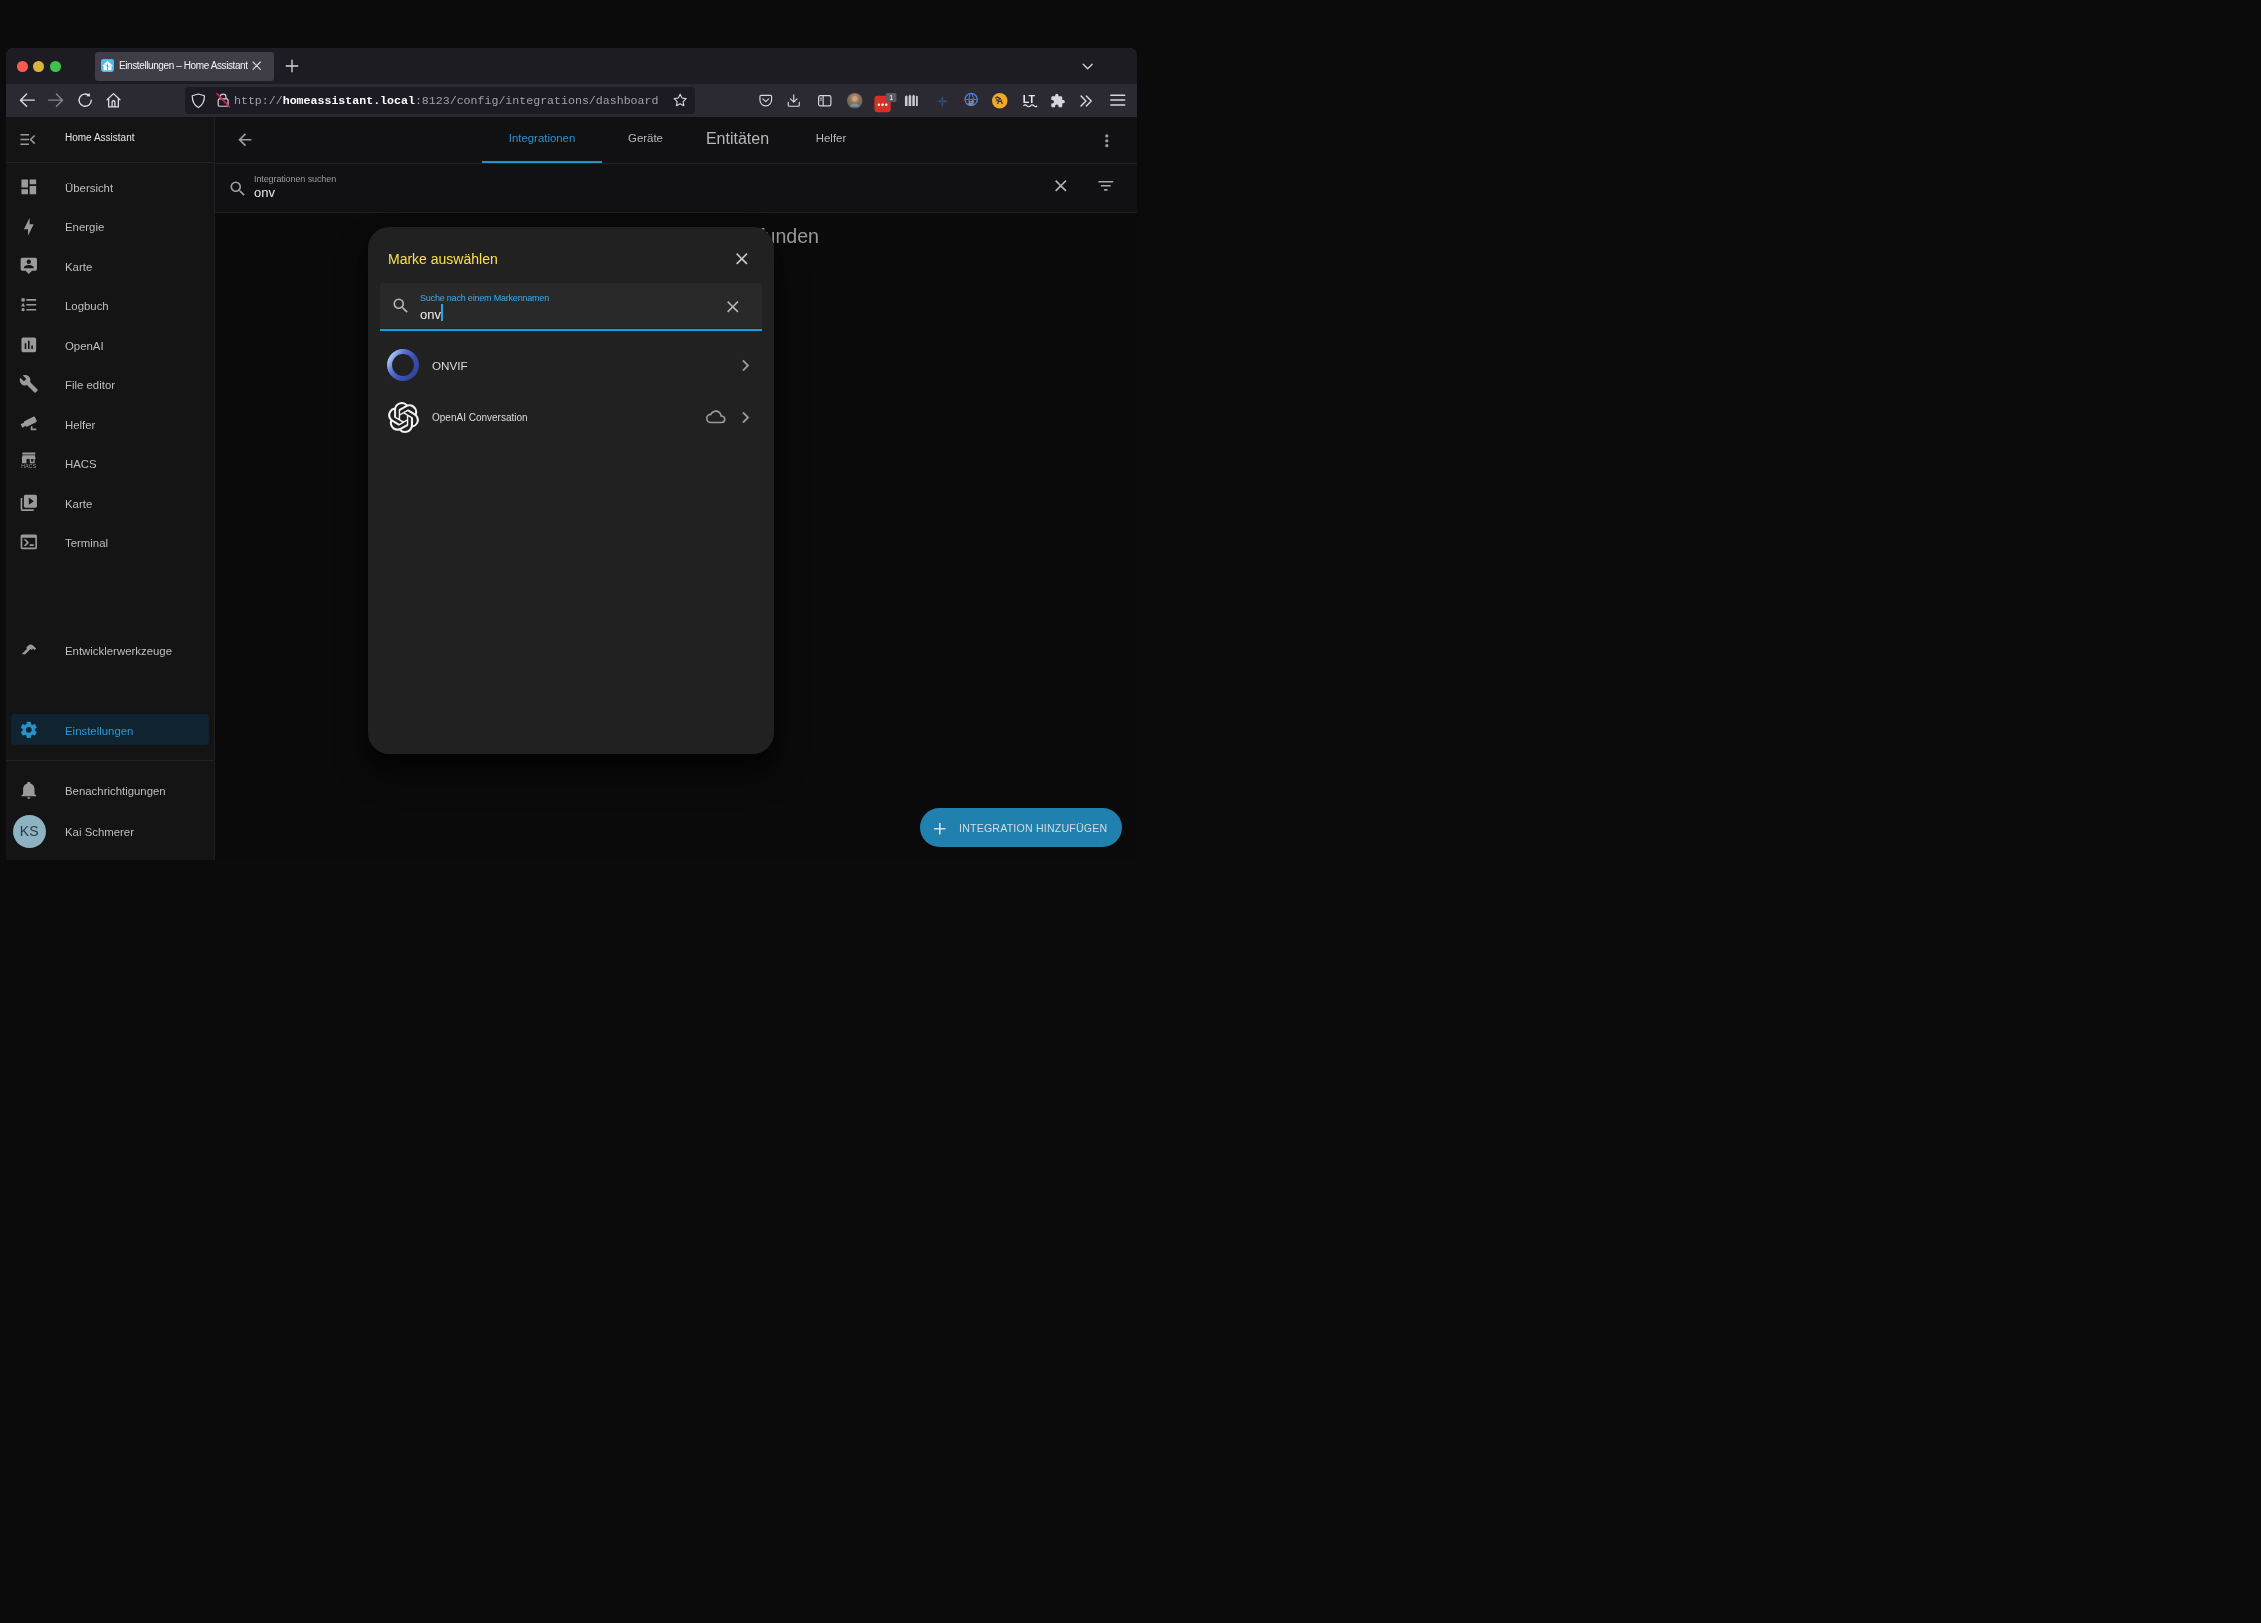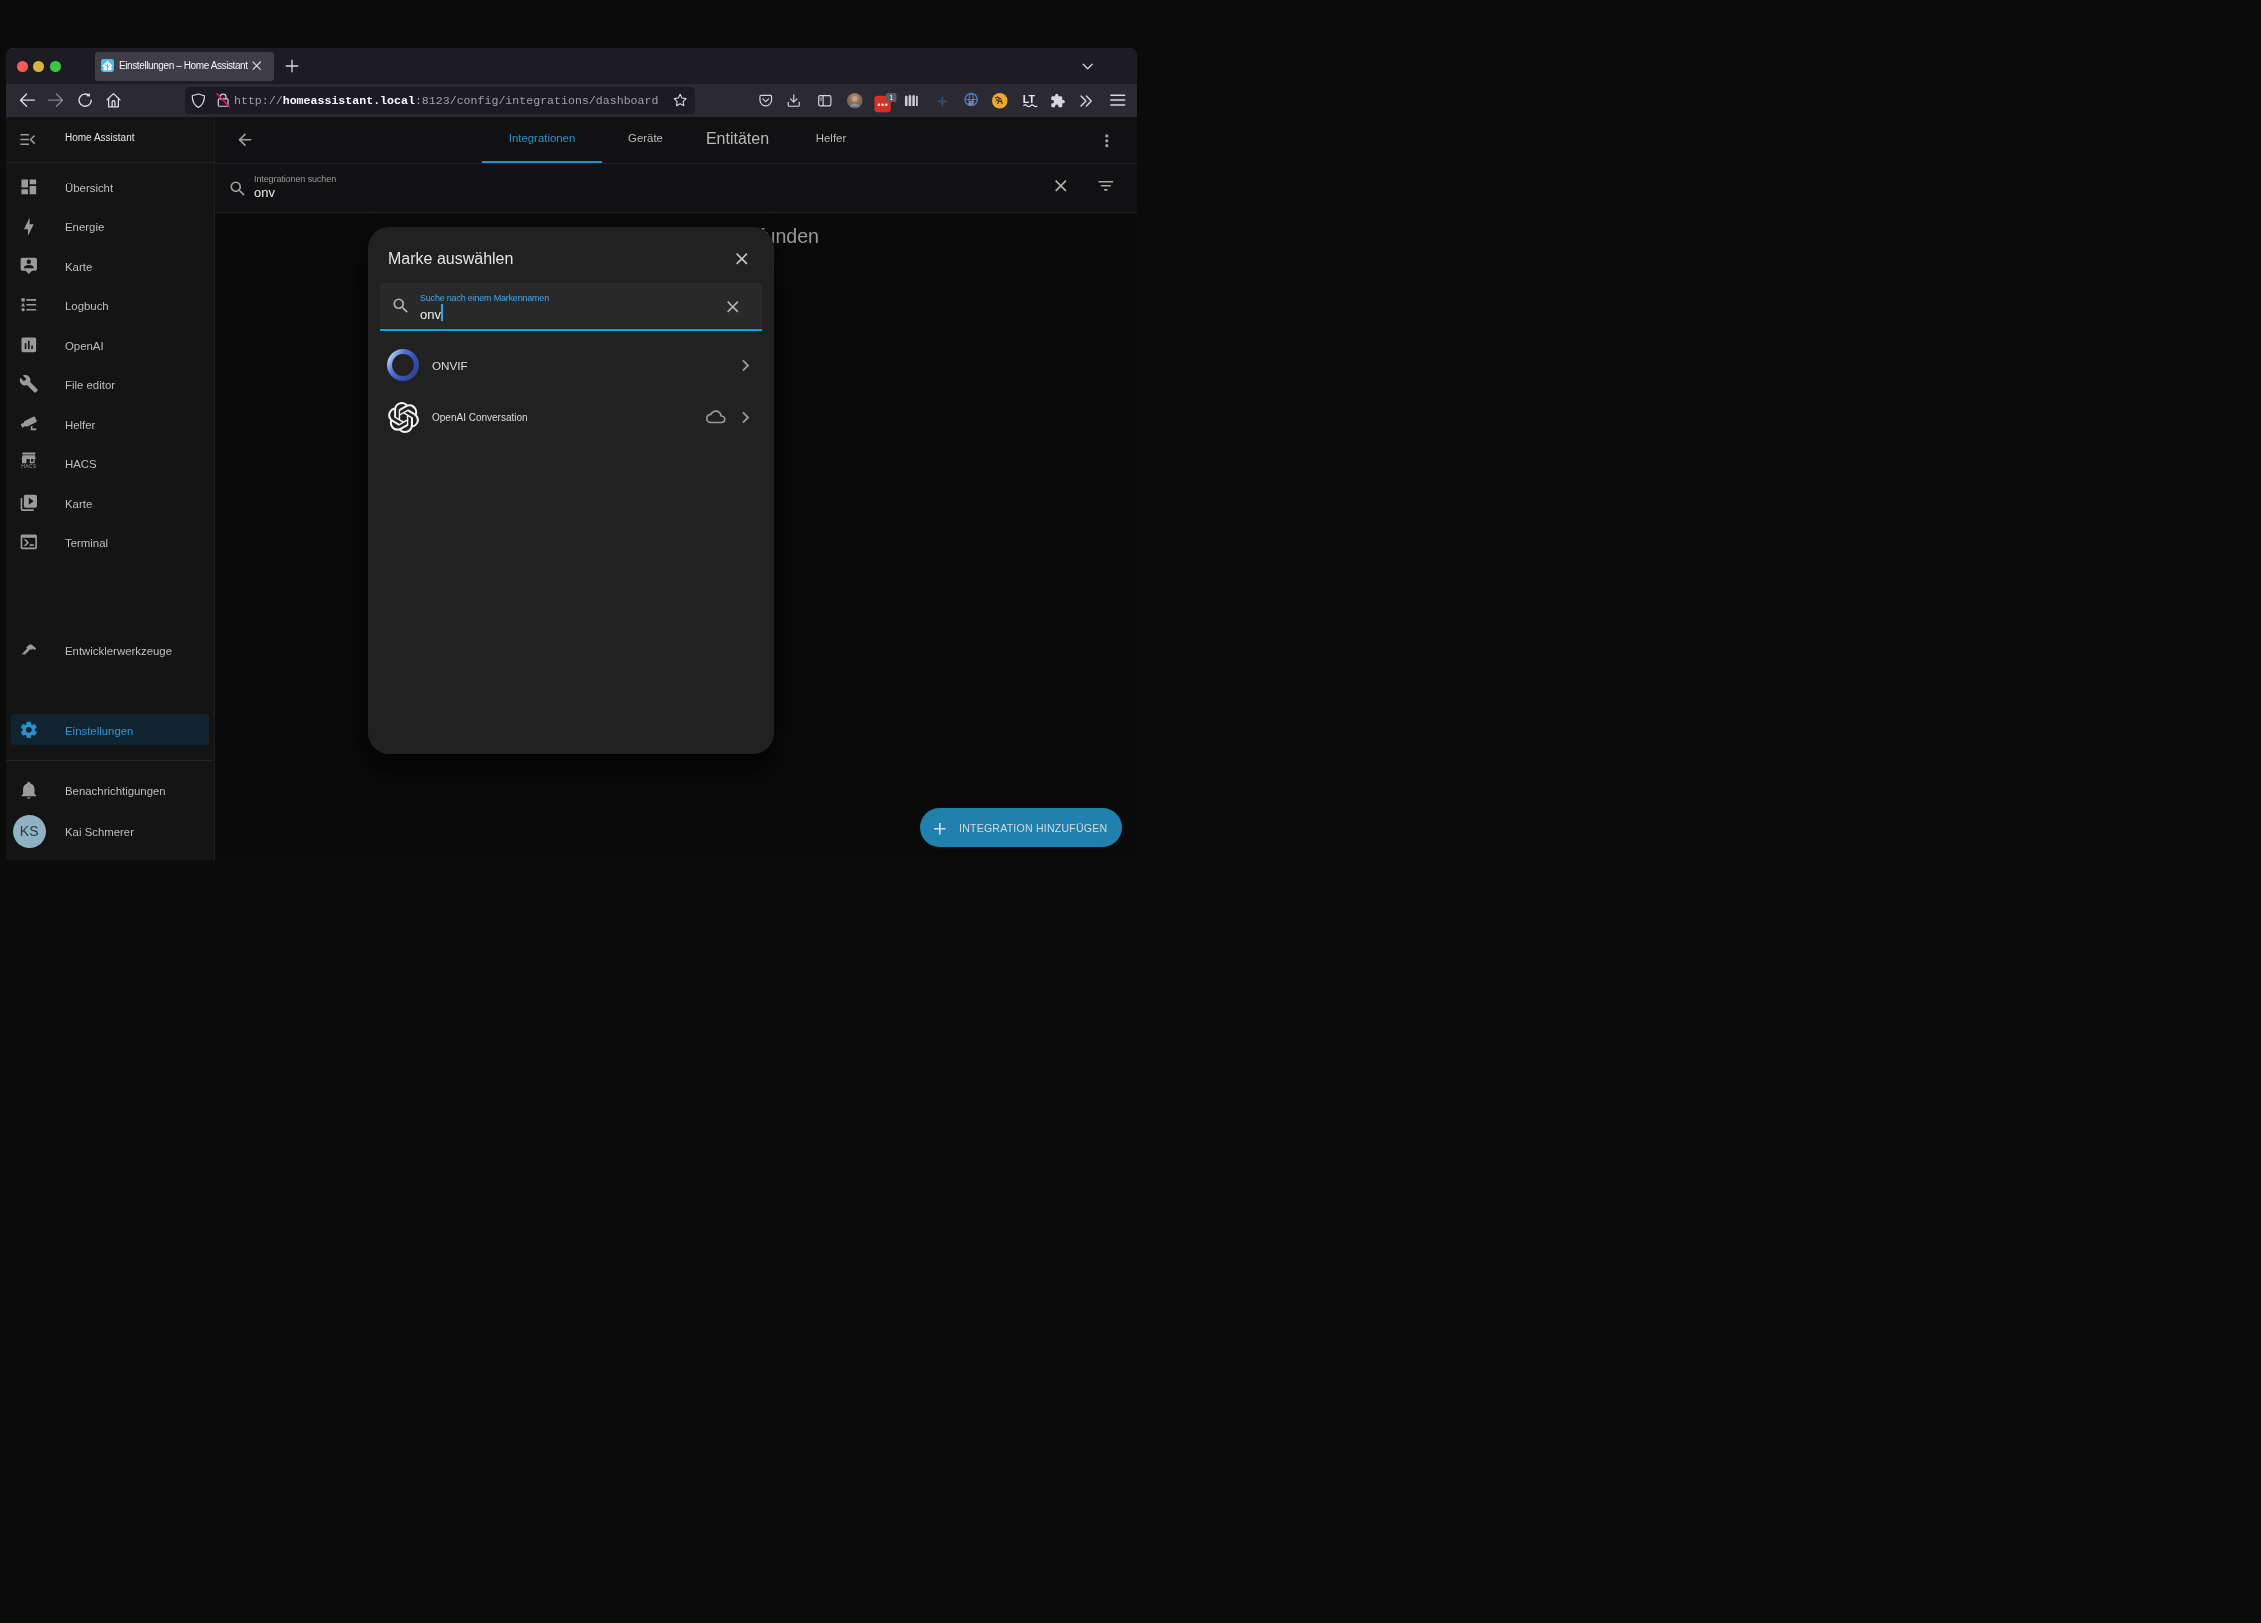--- a/index.html
+++ b/index.html
@@ -270,21 +270,21 @@
       </svg>
   <div class="abs" style="left:209px;top:95px;width:922px;height:0.8px;background:#1e1e1e;"></div>
 
   <div class="abs" style="left:914px;top:691px;width:202px;height:39px;border-radius:19.6px;background:#2080ae;"></div>
   <svg class="abs" style="left:924px;top:702px;fill:#d8dee2;" width="19.6" height="19.6" viewBox="0 0 24 24">
         <use href="#i-plus"></use>
       </svg>
   <div class="abs" style="left:953px;top:705px;font-size:10.6px;letter-spacing:0.2px;color:#d5dce1;">INTEGRATION HINZUFÜGEN</div>
 
   <div class="abs" id="dialog" style="left:362px;top:110px;width:406px;height:527px;background:#212121;border-radius:21px;box-shadow:0 9px 12.2px -5.7px rgba(0,0,0,.6),0 19.6px 31px 2.4px rgba(0,0,0,.42);">
-    <div class="abs" style="left:20px;top:23.4px;font-size:16px;line-height:18px;color:#e5e5e5;">Marke auswählen</div>
+    <div class="abs" style="left:20px;top:23.4px;font-size:14px;line-height:18px;color:#fde047;">Marke auswählen</div>
     <svg class="abs" style="left:364px;top:22px;fill:#c9c9c9;" width="19.6" height="19.6" viewBox="0 0 24 24">
           <use href="#i-x"></use>
         </svg>
 
     <div class="abs" style="left:11.8px;top:56px;width:382px;height:45px;background:#292929;border-radius:3.3px 3.3px 0 0;"></div>
     <svg class="abs" style="left:23px;top:69px;fill:#b4b4b4;" width="19.6" height="19.6" viewBox="0 0 24 24">
           <use href="#i-mag"></use>
         </svg>
     <div class="abs" style="left:52px;top:66px;font-size:9px;letter-spacing:-0.2px;color:#41a7e8;">Suche nach einem Markennamen</div>
     <div class="abs" style="left:52px;top:80px;font-size:13px;color:#f0f0f0;">onv</div>

